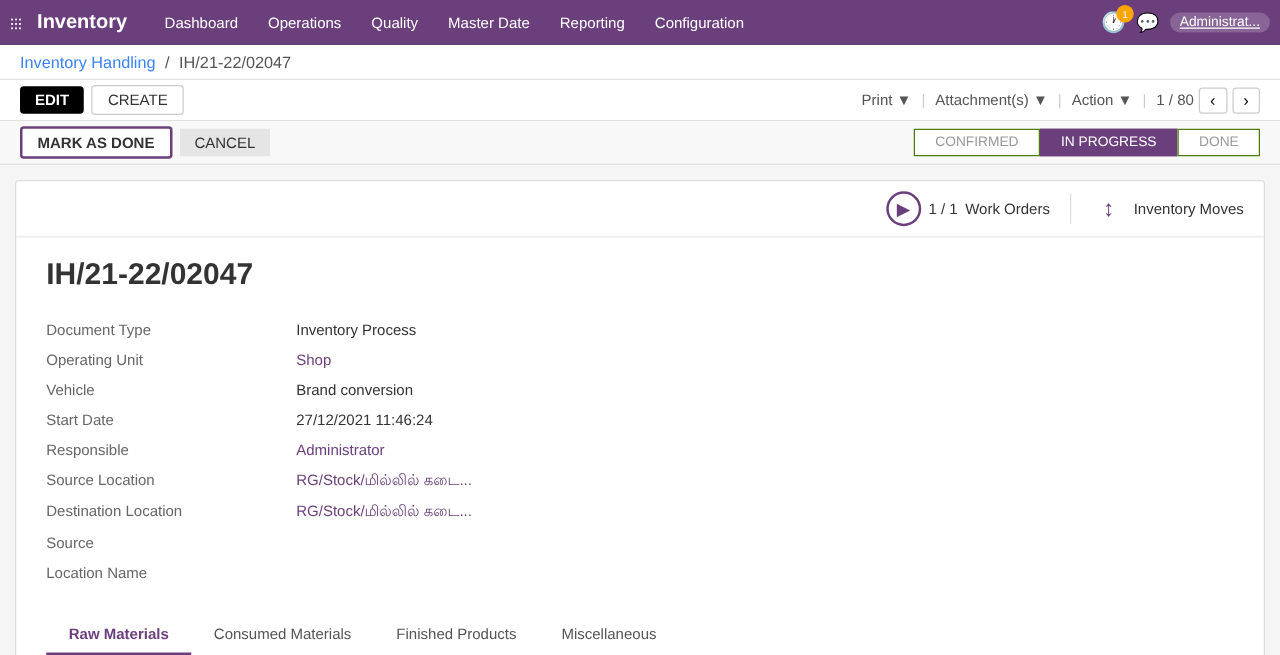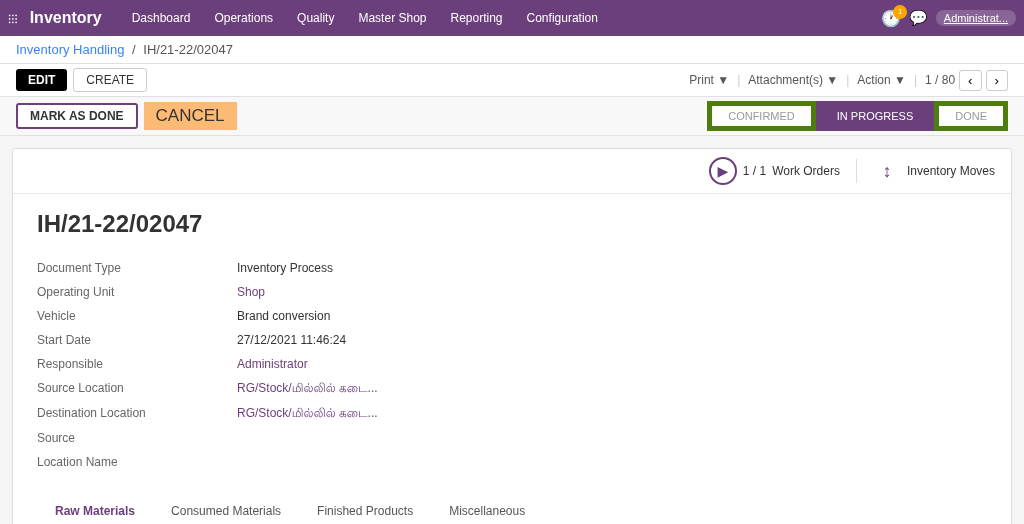--- a/index.html
+++ b/index.html
@@ -77,31 +77,31 @@
       background: white;
       color: #333;
       border: 2px solid #6b3f7c;
       padding: 4px 12px;
       border-radius: 3px;
       cursor: pointer;
       font-size: 12px;
       font-weight: bold;
     }
     .btn-cancel {
-      background: #fdba74;
+      background: #e5e5e5;
       color: #333;
       border: none;
       padding: 4px 12px;
       cursor: pointer;
-      font-size: 17px;
+      font-size: 12px;
     }
     .status-badges { margin-left: auto; display: flex; gap: 0; }
     .status-badge {
       padding: 4px 16px;
-      border: 5px solid #4d7c0f;
+      border: 1px solid #4d7c0f;
       font-size: 11px;
       background: white;
       color: #999;
       cursor: pointer;
     }
     .status-badge.active { color: white; background: #6b3f7c; border-color: #6b3f7c; }
 
     
     .main-content {
       background: white;
@@ -163,21 +163,21 @@
 </head>
 <body>
 
 <div class="top-nav">
   <span class="app-grid">⁝⁝⁝</span>
   <span class="app-title">Inventory</span>
   <div class="nav-items">
     <span class="nav-item">Dashboard</span>
     <span class="nav-item">Operations</span>
     <span class="nav-item">Quality</span>
-    <span class="nav-item">Master Shop</span>
+    <span class="nav-item">Master Date</span>
     <span class="nav-item">Reporting</span>
     <span class="nav-item">Configuration</span>
   </div>
   <div class="nav-right">
     <span style="position:relative; display:inline-block;">
       <span style="font-size:16px; color:white;">🕐</span>
       <span style="position:absolute; top:-4px; right:-6px; background:orange; border-radius:50%; width:14px; height:14px; font-size:8px; display:flex; align-items:center; justify-content:center; color:white;">1</span>
     </span>
     <span style="font-size:15px; color:white;">💬</span>
     <span class="admin-btn">Administrat...</span>

